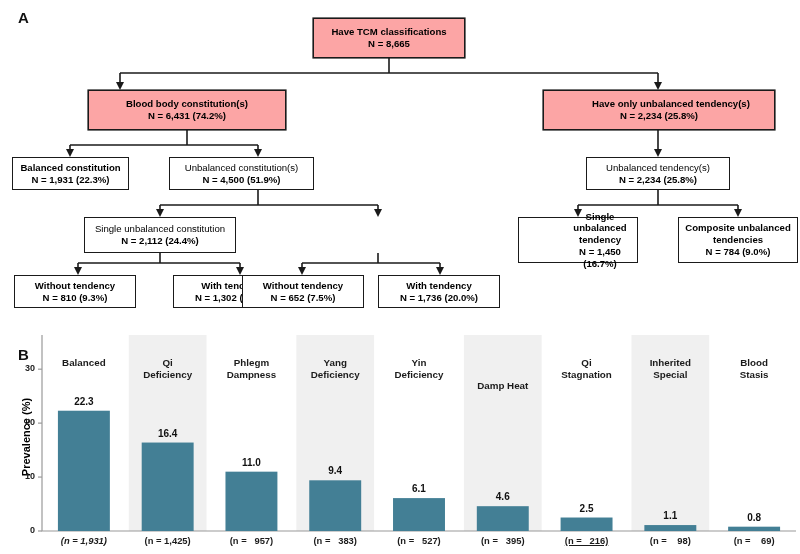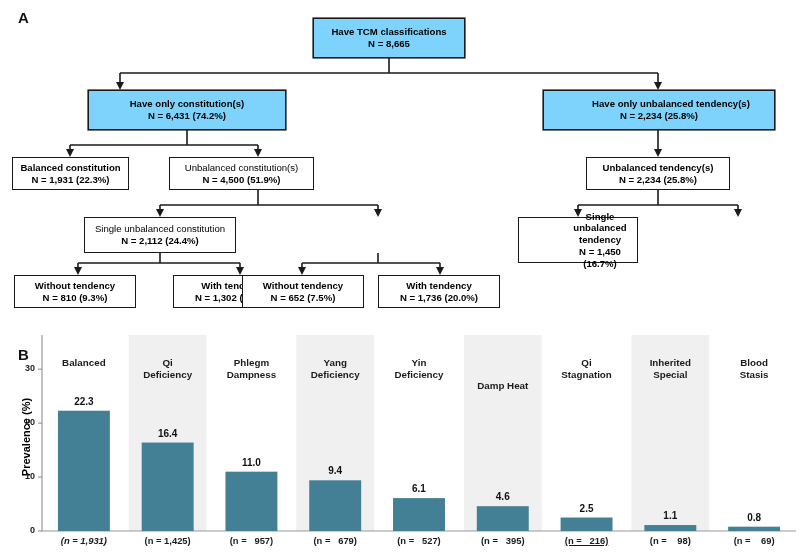--- a/index.html
+++ b/index.html
@@ -43,21 +43,21 @@
     flex-direction: column;
     align-items: center;
     justify-content: center;
     text-align: center;
     line-height: 1.22;
     font-size: 9.6px;
     font-weight: bold;
     color: #000;
     padding: 1px 3px;
   }
-  .node.shaded { background: #7dd3fc; border: 1.8px solid #1a1a1a; box-shadow: 0 0 0 0.6px #1a1a1a; align-items: center; }
+  .node.shaded { background: #fca5a5; border: 1.8px solid #1a1a1a; box-shadow: 0 0 0 0.6px #1a1a1a; align-items: center; }
   .node.plain-title .n-title { font-weight: normal; }
   .node .n-title { display: block; }
   .node .n-value { display: block; }
 
   
   #chart {
     position: absolute;
     left: 0; top: 335px;
     width: 800px; height: 219px;
   }
@@ -166,48 +166,52 @@
         <polygon points="738,217 734,209 742,209"></polygon>
       </g>
     </svg>
 
     <div class="node shaded" style="left:313px; top:18px; width:152px; height:40px;">
       <span class="n-title" style="font-weight: bold;">Have TCM classifications</span>
       <span class="n-value">N = 8,665</span>
     </div>
 
     <div class="node shaded" style="left:88px; top:90px; width:198px; height:40px;">
-      <span class="n-title" style="font-weight: bold;">Have only constitution(s)</span>
+      <span class="n-title" style="font-weight: bold;">Blood body constitution(s)</span>
       <span class="n-value">N = 6,431 (74.2%)</span>
     </div>
     <div class="node shaded" style="left:543px; top:90px; width:232px; height:40px;">
       <span class="n-title" style="font-weight: bold; padding-left: 24px;">Have only unbalanced tendency(s)</span>
       <span class="n-value">N = 2,234 (25.8%)</span>
     </div>
 
     <div class="node" style="left:12px; top:157px; width:117px; height:33px;">
       <span class="n-title" style="font-weight: bold;">Balanced constitution</span>
       <span class="n-value">N = 1,931 (22.3%)</span>
     </div>
     <div class="node plain-title" style="left:169px; top:157px; width:145px; height:33px;">
       <span class="n-title" style="font-weight: normal;">Unbalanced constitution(s)</span>
       <span class="n-value">N = 4,500 (51.9%)</span>
     </div>
     <div class="node plain-title" style="left:586px; top:157px; width:144px; height:33px;">
-      <span class="n-title" style="font-weight: bold;">Unbalanced tendency(s)</span>
+      <span class="n-title" style="font-weight: normal;">Unbalanced tendency(s)</span>
       <span class="n-value">N = 2,234 (25.8%)</span>
     </div>
 
     <div class="node plain-title" style="left:84px; top:217px; width:152px; height:36px;">
       <span class="n-title" style="font-weight: normal;">Single unbalanced constitution</span>
       <span class="n-value">N = 2,112 (24.4%)</span>
     </div>
     <div class="node" style="left:518px; top:217px; width:120px; height:46px;padding-left:47px;">
       <span class="n-title" style="font-weight: bold;">Single unbalanced tendency</span>
       <span class="n-value">N = 1,450 (16.7%)</span>
+    </div>
+    <div class="node" style="left:678px; top:217px; width:120px; height:46px;">
+      <span class="n-title" style="font-weight: bold;">Composite unbalanced tendencies</span>
+      <span class="n-value">N = 784 (9.0%)</span>
     </div>
 
     <div class="node" style="left:14px; top:275px; width:122px; height:33px;">
       <span class="n-title" style="font-weight: bold;">Without tendency</span>
       <span class="n-value">N = 810 (9.3%)</span>
     </div>
     <div class="node" style="left:173px; top:275px; width:122px; height:33px;">
       <span class="n-title" style="font-weight: bold;">With tendency</span>
       <span class="n-value">N = 1,302 (15.0%)</span>
     </div>
@@ -267,21 +271,21 @@
         <div class="cat-label" style="left: 209.556px; width: 83.7778px;">
           <span style="display: block;">Phlegm</span>
           <span style="display: block;">Dampness</span>
         </div>
         <div class="n-label" style="left: 209.556px; width: 83.7778px; top: 200px;">(n =   957)</div>
         <div class="bar-value" style="left: 293.333px; width: 83.7778px; top: 130.297px; text-align: center;">9.4</div>
         <div class="cat-label" style="left: 293.333px; width: 83.7778px;">
           <span style="display: block;">Yang</span>
           <span style="display: block;">Deficiency</span>
         </div>
-        <div class="n-label" style="left: 293.333px; width: 83.7778px; top: 200px;">(n =   679)</div>
+        <div class="n-label" style="left: 293.333px; width: 83.7778px; top: 200px;">(n =   383)</div>
         <div class="bar-value" style="left: 377.111px; width: 83.7778px; top: 148.097px;">6.1</div>
         <div class="cat-label" style="left: 377.111px; width: 83.7778px;">
           <span style="display: block;">Yin</span>
           <span style="display: block;">Deficiency</span>
         </div>
         <div class="n-label" style="left: 377.111px; width: 83.7778px; top: 200px;">(n =   527)</div>
         <div class="bar-value" style="left: 460.889px; width: 83.7778px; top: 156.188px;">4.6</div>
         <div class="cat-label" style="left: 460.889px; width: 83.7778px; margin-top: 23px;">
           <span style="display: block;">Damp Heat</span>
         </div>

